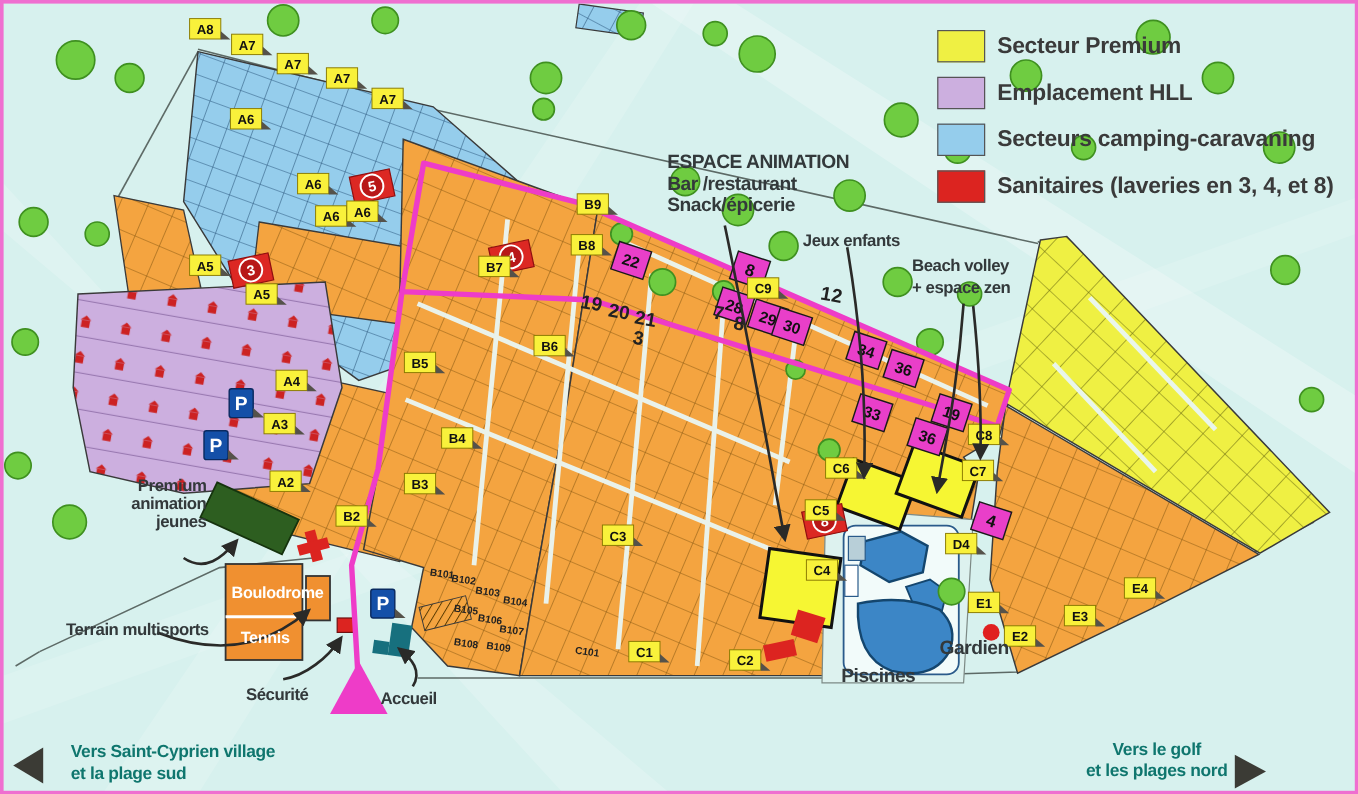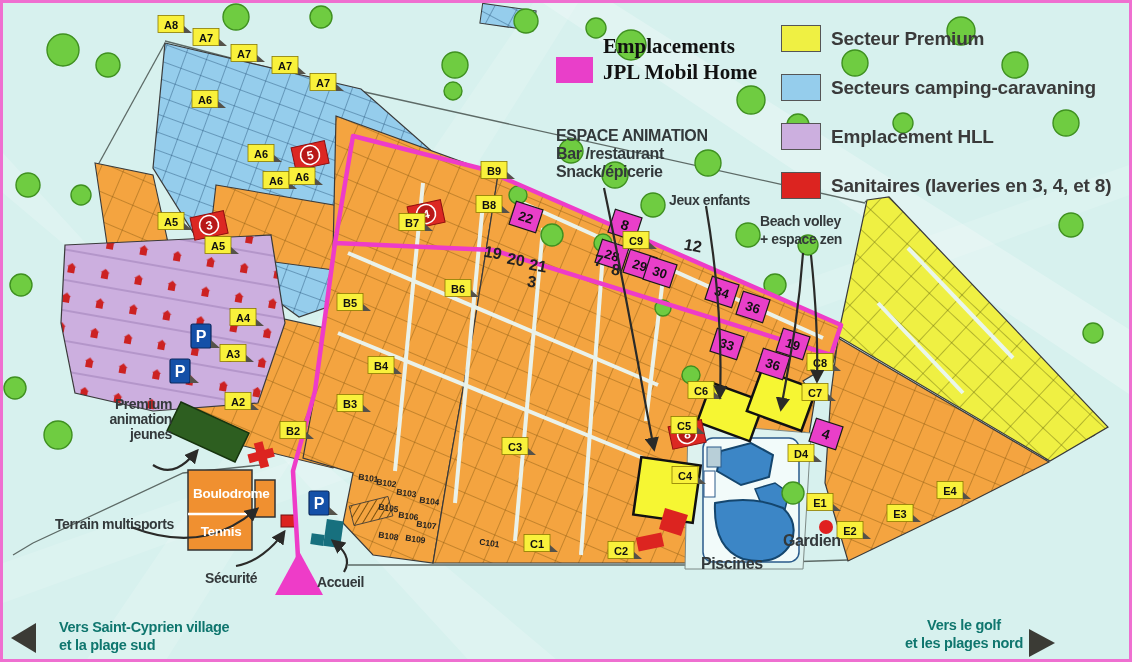--- a/index.html
+++ b/index.html
@@ -5,21 +5,21 @@
   html,body{margin:0;padding:0;background:#d7f1ee;}
   .frame{position:relative;width:1132px;height:662px;box-sizing:border-box;
          border:3px solid #ef6fd0;background:#d7f1ee;overflow:hidden;
          font-family:"Liberation Sans",sans-serif;}
   svg{position:absolute;left:0;top:0;}
   .lbl{position:absolute;font-weight:bold;color:#33393b;font-size:14px;line-height:18px;
        letter-spacing:-0.4px;white-space:nowrap;}
   .lbl-big{font-size:16px;}
   .lbl-white{position:absolute;font-weight:bold;color:#ffffff;font-size:13.5px;
        letter-spacing:-0.3px;white-space:nowrap;}
-  .legend{position:absolute;left:778px;top:22px;display:flex;flex-direction:column;gap:22px;}
+  .legend{position:absolute;left:778px;top:22px;display:flex;flex-direction:column;gap:12px;}
   .lrow{display:flex;align-items:center;gap:10px;}
   .sw{display:inline-block;width:38px;height:25px;border:1.5px solid #555;}
   .lrow span.ltxt{font-size:19px;font-weight:600;color:#3a3a3a;letter-spacing:-0.2px;white-space:nowrap;}
   .jpl{position:absolute;left:553px;top:30px;display:flex;gap:10px;}
   .jpl .sw{width:37px;height:26px;border:none;margin-top:24px;}
   .jpl .jtxt{font-family:"Liberation Serif",serif;font-weight:bold;font-size:21px;
              line-height:26px;color:#111;}
   .dir{position:absolute;font-weight:bold;font-size:14.5px;line-height:18px;color:#0f766e;
        letter-spacing:-0.3px;margin-left:16px;}
   .bdg{font:bold 11px "Liberation Sans",sans-serif;fill:#111;}
@@ -486,40 +486,33 @@
     <path d="M150,462 C168,474 182,462 194,448"></path>
     <path d="M128,524 C190,548 228,528 254,506"></path>
     <path d="M233,563 C252,560 270,545 281,529"></path>
     <path d="M341,569 C349,556 340,546 330,538"></path>
   </g>
 
   <polygon points="33,620 33,650 8,635" fill="#3b3b35"></polygon>
   <polygon points="1026,626 1026,654 1052,640" fill="#3b3b35"></polygon>
 </svg>
 
-<div class="jpl">
-  <span class="sw" style="background-color: rgb(233, 63, 201);"></span>
-  <span class="jtxt">
-    <span>Emplacements</span><br>
-    <span>JPL Mobil Home</span>
-  </span>
-</div>
 
 <div class="legend">
   <div class="lrow">
     <span class="sw" style="background-color: rgb(239, 240, 67);"></span>
     <span class="ltxt">Secteur Premium</span>
   </div>
   <div class="lrow">
+    <span class="sw" style="background-color: rgb(204, 175, 223);"></span>
+    <span class="ltxt">Emplacement HLL</span>
+  </div>
+  <div class="lrow">
     <span class="sw" style="background-color: rgb(149, 205, 236);"></span>
     <span class="ltxt">Secteurs camping-caravaning</span>
-  </div>
-  <div class="lrow">
-    <span class="sw" style="background-color: rgb(204, 175, 223);"></span>
-    <span class="ltxt">Emplacement HLL</span>
   </div>
   <div class="lrow">
     <span class="sw" style="background-color: rgb(220, 36, 32);"></span>
     <span class="ltxt">Sanitaires (laveries en 3, 4, et 8)</span>
   </div>
 </div>
 
 <div class="lbl lbl-big" style="left:553px;top:124px;">
   <span>ESPACE ANIMATION</span><br>
   <span>Bar /restaurant</span><br>

